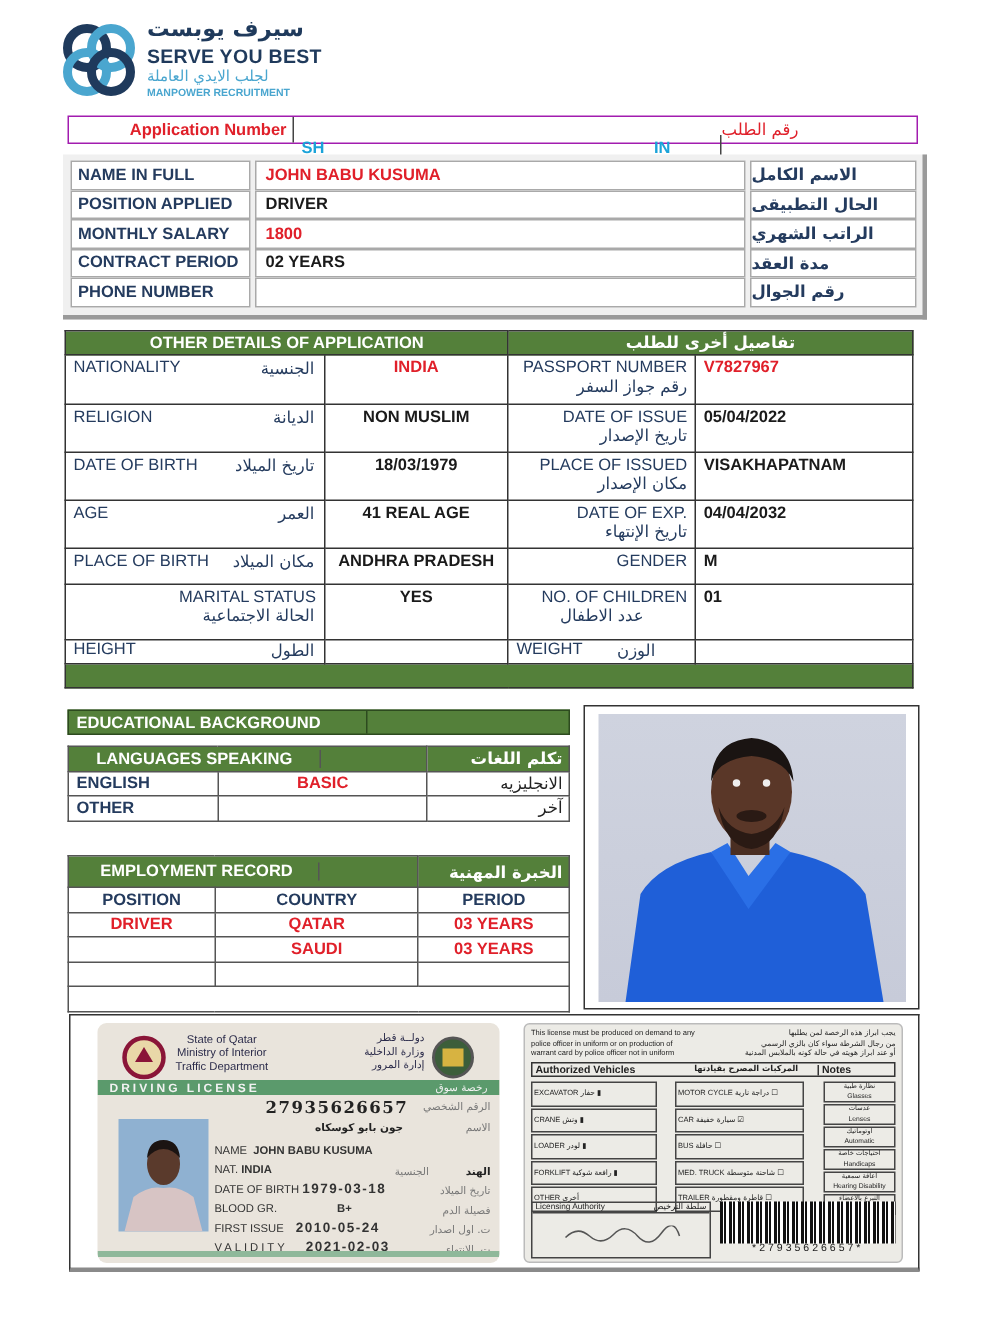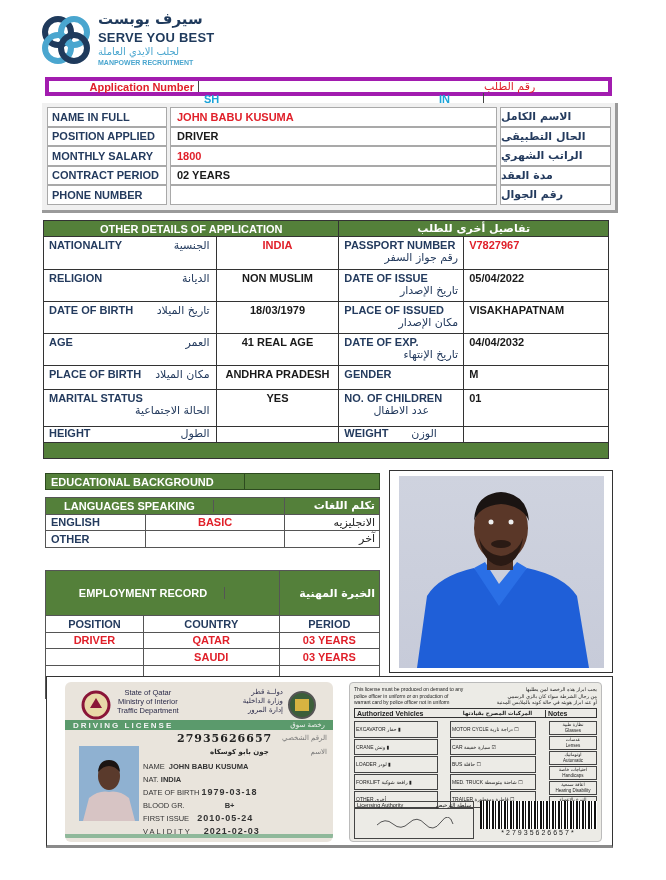--- a/index.html
+++ b/index.html
@@ -14,40 +14,40 @@
 
   
   #logo { left: 38px; top: 10px; width: 200px; height: 60px; }
   #logo .mark { position: absolute; left: 0; top: 2px; width: 56px; height: 56px; }
   #logo .t1 { position: absolute; left: 60px; top: 0px; font-size: 15px; color: #1f3a5c; font-weight: bold; }
   #logo .t2 { position: absolute; left: 60px; top: 20px; font-size: 13px; color: #1f3a5c; font-weight: bold; letter-spacing: 0.2px; }
   #logo .t3 { position: absolute; left: 60px; top: 36px; font-size: 10px; color: #4aa6cf; }
   #logo .t4 { position: absolute; left: 60px; top: 49px; font-size: 7px; color: #4aa6cf; font-weight: bold; }
 
   
-  #appbar { left: 45px; top: 77px; width: 567px; height: 19px; border: 4px solid #a21caf; display: flex; font-size: 11px; }
+  #appbar { left: 45px; top: 77px; width: 567px; height: 19px; border: 1px solid #a21caf; display: flex; font-size: 11px; }
   #appbar > div { height: 100%; display: flex; align-items: center; }
   #appbar .lbl { width: 150px; justify-content: flex-end; padding-right: 4px; border-right: 1px solid #444; }
   #appbar .sh { width: 240px; padding-left: 5px; border-right: 0; }
   #appbar .in { width: 45px; justify-content: flex-start; border-right: 1px solid #444; }
   #appbar .arl { flex: 1; justify-content: flex-end; padding-right: 5px; }
 
   
   #personal { left: 42px; top: 103px; width: 576px; height: 110px; background: #f0f0f0; border-right: 3px solid #9a9a9a; border-bottom: 3px solid #9a9a9a; padding: 4px 4px 0 5px; }
   .prow { display: flex; height: 19.5px; margin-bottom: 0px; }
   .prow .c1 { width: 120px; background: #fff; border: 1px solid #a9a9a9; margin-right: 3px; font-size: 11px; padding-left: 4px; display: flex; align-items: center; }
   .prow .c2 { width: 327px; background: #fff; border: 1px solid #a9a9a9; margin-right: 3px; font-size: 11px; padding-left: 6px; display: flex; align-items: center; }
   .prow .c3 { flex: 1; background: #fff; border: 1px solid #a9a9a9; font-size: 11px; padding-right: 6px; display: flex; align-items: center; justify-content: flex-end; }
 
   
   #other { left: 43px; top: 220px; width: 566px; border-collapse: collapse; font-size: 11px; }
   #other td { border: 1px solid #333; vertical-align: top; }
   #other .gh { background: #54803a; color: #fff; text-align: center; font-weight: bold; height: 16px; padding: 1px 0; vertical-align: middle; }
   #other .lab { padding: 2px 5px; position: relative; }
-  #other .lab .en { color: #243b5e; font-weight: bold; }
+  #other .lab .en { color: #243b5e; font-weight: normal; text-align: right; }
   #other .lab .arx { color: #243b5e; font-size: 11px; }
   #other .val { text-align: center; font-weight: bold; padding-top: 2px; }
   #other .val2 { text-align: left; font-weight: bold; padding: 2px 5px; }
   #other .gfoot { background: #54803a; height: 16px; }
 
   
   #edu { left: 45px; top: 473px; width: 335px; height: 17px; background: #54803a; border: 1px solid #2d4a1f; display: flex; }
   #edu .l { width: 199px; border-right: 1px solid #2d4a1f; color: #fff; font-weight: bold; font-size: 11px; padding-left: 5px; display: flex; align-items: center; }
 
   
@@ -244,21 +244,21 @@
   </table>
 
 <table id="emp" class="abs">
   <colgroup>
       <col style="width:98px">
       <col style="width:136px">
       <col style="width:101px">
     </colgroup>
   <tbody>
       <tr>
-    <td colspan="2" class="gh" style="text-align:left;padding:16px">
+    <td colspan="2" class="gh" style="text-align:left;padding:4px">
       <span style="display:inline-block;width:163px;text-align:center;border-right:1px solid #555">EMPLOYMENT RECORD</span>
     </td>
     <td class="gh ar" style="text-align:right;padding-right:4px">الخبرة المهنية</td>
   </tr>
   <tr>
     <td class="hd">POSITION</td>
     <td class="hd">COUNTRY</td>
     <td class="hd">PERIOD</td>
   </tr>
   <tr>
@@ -341,20 +341,27 @@
       </svg>
     </div>
     <div style="position:absolute;left:78px;top:78px;font-size:7.5px;color:#333;line-height:13px">
       <div><span>NAME</span>&nbsp;&nbsp;<b>JOHN BABU KUSUMA</b></div>
       <div><span>NAT.</span> <b>INDIA</b></div>
       <div><span>DATE OF BIRTH</span> <b style="font-size:9px;letter-spacing:1px">1979-03-18</b></div>
       <div><span>BLOOD GR.</span><b style="margin-left:40px">B+</b></div>
       <div><span>FIRST ISSUE</span><b style="margin-left:8px;font-size:9px;letter-spacing:1px">2010-05-24</b></div>
       <div><span style="letter-spacing:2px">VALIDITY</span><b style="margin-left:12px;font-size:9px;letter-spacing:1px">2021-02-03</b></div>
     </div>
+    <div class="ar" style="position:absolute;right:6px;top:93px;font-size:7px;color:#777;line-height:13px;text-align:right">
+      <div><b style="color:#222">الهند</b> &nbsp;&nbsp;&nbsp;&nbsp;&nbsp;&nbsp;&nbsp;&nbsp;&nbsp;&nbsp;<span>الجنسية</span></div>
+      <div>تاريخ الميلاد</div>
+      <div>فصيلة الدم</div>
+      <div>ت. اول اصدار</div>
+      <div>ت. الانتهاء</div>
+    </div>
     <div style="position:absolute;left:0;bottom:4px;width:268px;height:4px;background:#8fb89a"></div>
   </div>
 
   <div id="licBack">
     <div style="position:absolute;left:4px;top:3px;font-size:5px;color:#222;line-height:6.5px">
       <div>This license must be produced on demand to any</div>
       <div>police officer in uniform or on production of</div>
       <div>warrant card by police officer not in uniform</div>
     </div>
     <div class="ar" style="position:absolute;right:4px;top:3px;width:105px;font-size:5px;color:#222;line-height:6.5px;text-align:right">

